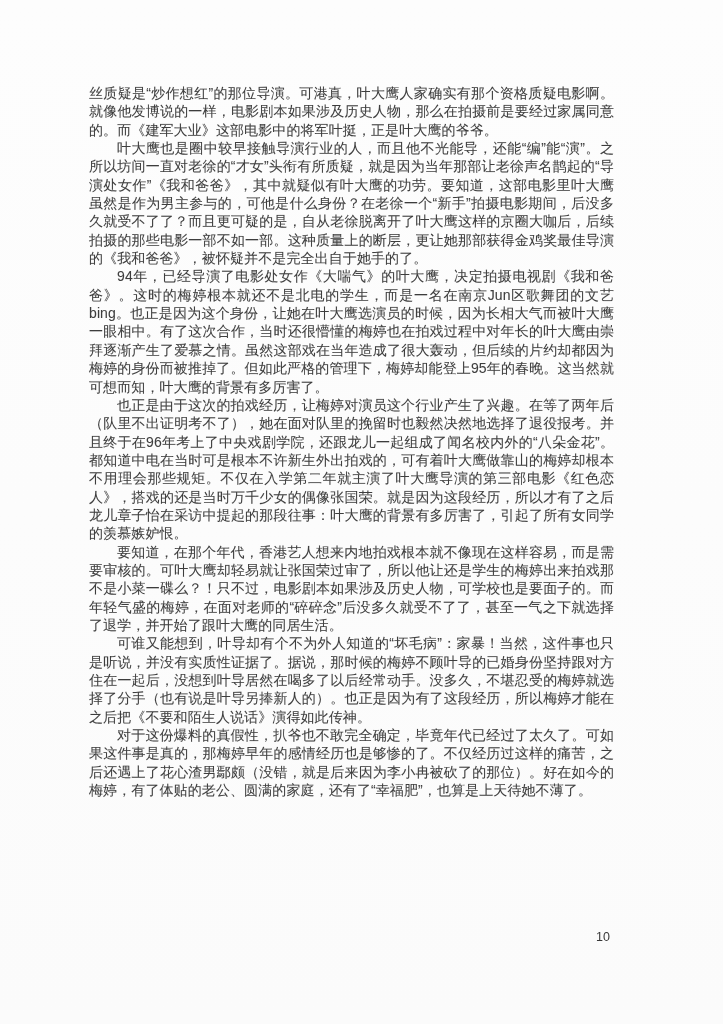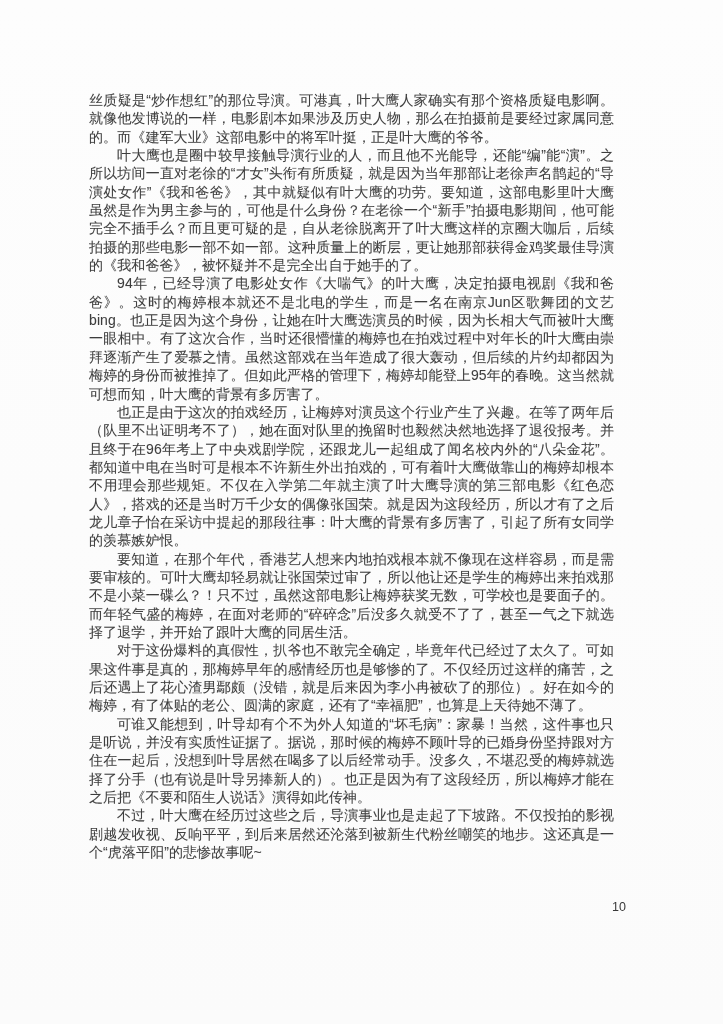--- a/index.html
+++ b/index.html
@@ -18,55 +18,54 @@
     position: absolute;
     left: 0;
     top: 0;
     width: 723px;
     height: 1024px;
     background: linear-gradient(180deg, #fdfdfd 0%, #fbfbfb 100%);
   }
   .article-body {
     position: absolute;
     left: 89px;
-    top: 91px;
+    top: 84px;
     width: 525px;
     color: #3e3e3e;
     font-size: 14px;
     line-height: 18.35px;
     text-align: justify;
     letter-spacing: 0.1px;
     -webkit-text-stroke: 0.2px rgba(62,62,62,0.35);
   }
   .para {
     margin: 0;
     padding: 0;
     text-indent: 0;
   }
   .para.indent {
     text-indent: 2em;
   }
   .page-number {
     position: absolute;
     left: 596px;
-    top: 900px;
+    top: 930px;
     width: 30px;
-    text-align: right;
+    text-align: left;
     font-size: 12.5px;
     color: #383838;
   }
 </style>
 </head>
 <body>
 
 <div class="page">
   <div class="article-body">
       <p class="para">丝质疑是“炒作想红”的那位导演。可港真，叶大鹰人家确实有那个资格质疑电影啊。就像他发博说的一样，电影剧本如果涉及历史人物，那么在拍摄前是要经过家属同意的。而《建军大业》这部电影中的将军叶挺，正是叶大鹰的爷爷。</p>
-      <p class="para indent">叶大鹰也是圈中较早接触导演行业的人，而且他不光能导，还能“编”能“演”。之所以坊间一直对老徐的“才女”头衔有所质疑，就是因为当年那部让老徐声名鹊起的“导演处女作”《我和爸爸》，其中就疑似有叶大鹰的功劳。要知道，这部电影里叶大鹰虽然是作为男主参与的，可他是什么身份？在老徐一个“新手”拍摄电影期间，他可能完全不插手么？而且更可疑的是，自从老徐脱离开了叶大鹰这样的京圈大咖后，后续拍摄的那些电影一部不如一部。这种质量上的断层，更让她那部获得金鸡奖最佳导演的《我和爸爸》，被怀疑并不是完全出自于她手的了。</p>
+      <p class="para indent">叶大鹰也是圈中较早接触导演行业的人，而且他不光能导，还能“编”能“演”。之所以坊间一直对老徐的“才女”头衔有所质疑，就是因为当年那部让老徐声名鹊起的“导演处女作”《我和爸爸》，其中就疑似有叶大鹰的功劳。要知道，这部电影里叶大鹰虽然是作为男主参与的，可他是什么身份？在老徐一个“新手”拍摄电影期间，后没多久就受不了了？而且更可疑的是，自从老徐脱离开了叶大鹰这样的京圈大咖后，后续拍摄的那些电影一部不如一部。这种质量上的断层，更让她那部获得金鸡奖最佳导演的《我和爸爸》，被怀疑并不是完全出自于她手的了。</p>
       <p class="para indent">94年，已经导演了电影处女作《大喘气》的叶大鹰，决定拍摄电视剧《我和爸爸》。这时的梅婷根本就还不是北电的学生，而是一名在南京Jun区歌舞团的文艺bing。也正是因为这个身份，让她在叶大鹰选演员的时候，因为长相大气而被叶大鹰一眼相中。有了这次合作，当时还很懵懂的梅婷也在拍戏过程中对年长的叶大鹰由崇拜逐渐产生了爱慕之情。虽然这部戏在当年造成了很大轰动，但后续的片约却都因为梅婷的身份而被推掉了。但如此严格的管理下，梅婷却能登上95年的春晚。这当然就可想而知，叶大鹰的背景有多厉害了。</p>
       <p class="para indent">也正是由于这次的拍戏经历，让梅婷对演员这个行业产生了兴趣。在等了两年后（队里不出证明考不了），她在面对队里的挽留时也毅然决然地选择了退役报考。并且终于在96年考上了中央戏剧学院，还跟龙儿一起组成了闻名校内外的“八朵金花”。都知道中电在当时可是根本不许新生外出拍戏的，可有着叶大鹰做靠山的梅婷却根本不用理会那些规矩。不仅在入学第二年就主演了叶大鹰导演的第三部电影《红色恋人》，搭戏的还是当时万千少女的偶像张国荣。就是因为这段经历，所以才有了之后龙儿章子怡在采访中提起的那段往事：叶大鹰的背景有多厉害了，引起了所有女同学的羡慕嫉妒恨。</p>
-      <p class="para indent">要知道，在那个年代，香港艺人想来内地拍戏根本就不像现在这样容易，而是需要审核的。可叶大鹰却轻易就让张国荣过审了，所以他让还是学生的梅婷出来拍戏那不是小菜一碟么？！只不过，虽然这部电影让梅婷获奖无数，可学校也是要面子的。而年轻气盛的梅婷，在面对老师的“碎碎念”后没多久就受不了了，甚至一气之下就选择了退学，并开始了跟叶大鹰的同居生活。</p>
+      <p class="para indent">要知道，在那个年代，香港艺人想来内地拍戏根本就不像现在这样容易，而是需要审核的。可叶大鹰却轻易就让张国荣过审了，所以他让还是学生的梅婷出来拍戏那不是小菜一碟么？！只不过，电影剧本如果涉及历史人物，可学校也是要面子的。而年轻气盛的梅婷，在面对老师的“碎碎念”后没多久就受不了了，甚至一气之下就选择了退学，并开始了跟叶大鹰的同居生活。</p>
+      <p class="para indent">可谁又能想到，叶导却有个不为外人知道的“坏毛病”：家暴！当然，这件事也只是听说，并没有实质性证据了。据说，那时候的梅婷不顾叶导的已婚身份坚持跟对方住在一起后，没想到叶导居然在喝多了以后经常动手。没多久，不堪忍受的梅婷就选择了分手（也有说是叶导另捧新人的）。也正是因为有了这段经历，所以梅婷才能在之后把《不要和陌生人说话》演得如此传神。</p>
       <p class="para indent">对于这份爆料的真假性，扒爷也不敢完全确定，毕竟年代已经过了太久了。可如果这件事是真的，那梅婷早年的感情经历也是够惨的了。不仅经历过这样的痛苦，之后还遇上了花心渣男鄢颇（没错，就是后来因为李小冉被砍了的那位）。好在如今的梅婷，有了体贴的老公、圆满的家庭，还有了“幸福肥”，也算是上天待她不薄了。</p>
-      <p class="para indent">可谁又能想到，叶导却有个不为外人知道的“坏毛病”：家暴！当然，这件事也只是听说，并没有实质性证据了。据说，那时候的梅婷不顾叶导的已婚身份坚持跟对方住在一起后，没想到叶导居然在喝多了以后经常动手。没多久，不堪忍受的梅婷就选择了分手（也有说是叶导另捧新人的）。也正是因为有了这段经历，所以梅婷才能在之后把《不要和陌生人说话》演得如此传神。</p>
-      <p class="para indent">不过，叶大鹰在经历过这些之后，导演事业也是走起了下坡路。不仅投拍的影视剧越发收视、反响平平，到后来居然还沦落到被新生代粉丝嘲笑的地步。这还真是一个“虎落平阳”的悲惨故事呢~</p>
     </div>
   <div class="page-number">10</div>
 </div>
 
 </body></html>

